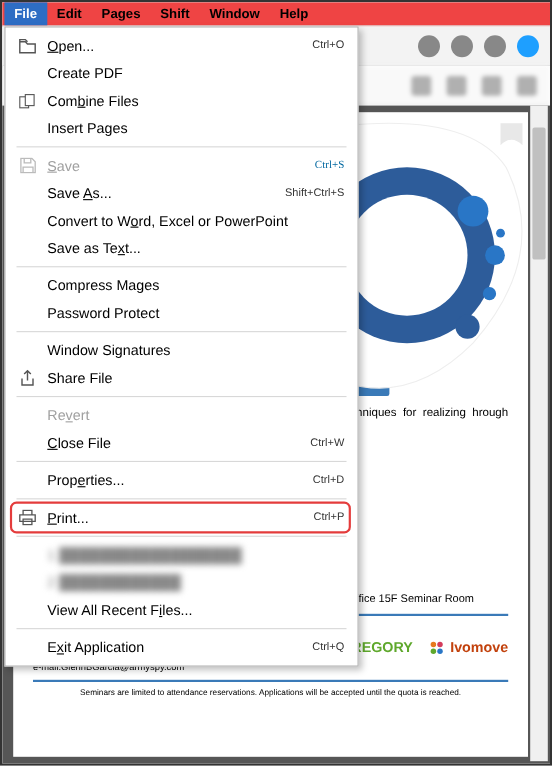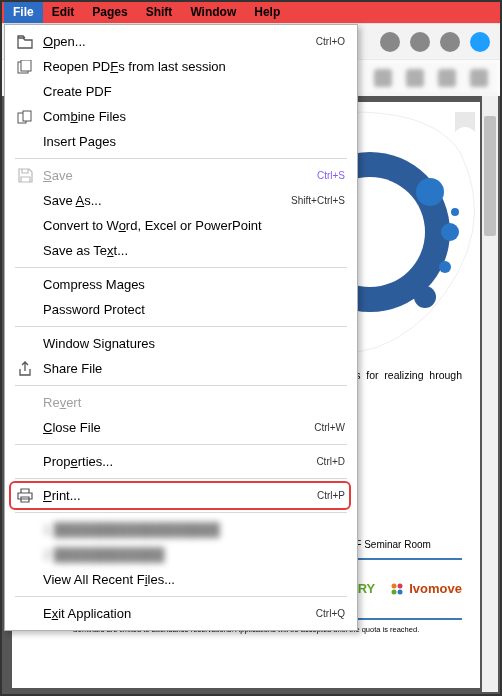--- a/index.html
+++ b/index.html
@@ -176,21 +176,21 @@
       height: 120px;
       background: #c0c0c0;
       border-radius: 2px;
     }
 
     
     .file-menu {
       position: absolute;
       top: 22px;
       left: 2px;
-      width: 354px;
+      width: 322px;
       background: #fff;
       border: 1px solid #b0b0b0;
       box-shadow: 3px 3px 6px rgba(0,0,0,0.25);
       padding: 4px 0;
       z-index: 100;
     }
     .menu-item {
       display: flex;
       align-items: center;
       padding: 5px 12px 5px 10px;
@@ -206,21 +206,21 @@
       margin-right: 8px;
     }
     .menu-item .mi-label {
       flex: 1;
     }
     .menu-item .mi-shortcut {
       font-size: 10px;
       color: #333;
     }
     .menu-item.disabled { color: #a0a0a0; }
-    .menu-item.disabled .mi-shortcut { color: #8b5cf6; }
+    .menu-item.disabled .mi-shortcut { color: #0369a1; font-family: Liberation Serif, serif; }
     .menu-sep {
       height: 1px;
       background: #d8d8d8;
       margin: 4px 10px;
     }
     .menu-item .u { text-decoration: underline; }
     .highlight-box {
       position: absolute;
       inset: -2px 6px -2px 4px;
       border: 2px solid #e43c3c;
@@ -342,29 +342,20 @@
   <div class="menu-item">
     <span class="mi-icon">
       <svg width="16" height="14" viewBox="0 0 16 14">
           <path d="M1 3 L6 3 L8 5 L15 5 L15 13 L1 13 Z M1 3 L1 1 L6 1 L8 3" fill="none" stroke="#555" stroke-width="1.3"></path>
         </svg>
     </span>
     <span class="mi-label"><span class="u">O</span>pen...</span>
     <span class="mi-shortcut">Ctrl+O</span>
   </div>
 
-  <div class="menu-item">
-    <span class="mi-icon">
-      <svg width="16" height="14" viewBox="0 0 16 14">
-          <rect x="1" y="2" width="10" height="11" fill="none" stroke="#555"></rect>
-          <rect x="4" y="0" width="10" height="11" fill="#fff" stroke="#555"></rect>
-        </svg>
-    </span>
-    <span class="mi-label">Reopen PD<span class="u">F</span>s from last session</span>
-  </div>
 
   <div class="menu-item">
     <span class="mi-icon"></span>
     <span class="mi-label">Create PDF</span>
   </div>
 
   <div class="menu-item">
     <span class="mi-icon">
       <svg width="16" height="14" viewBox="0 0 16 14">
           <rect x="1" y="3" width="8" height="10" fill="none" stroke="#555"></rect>

